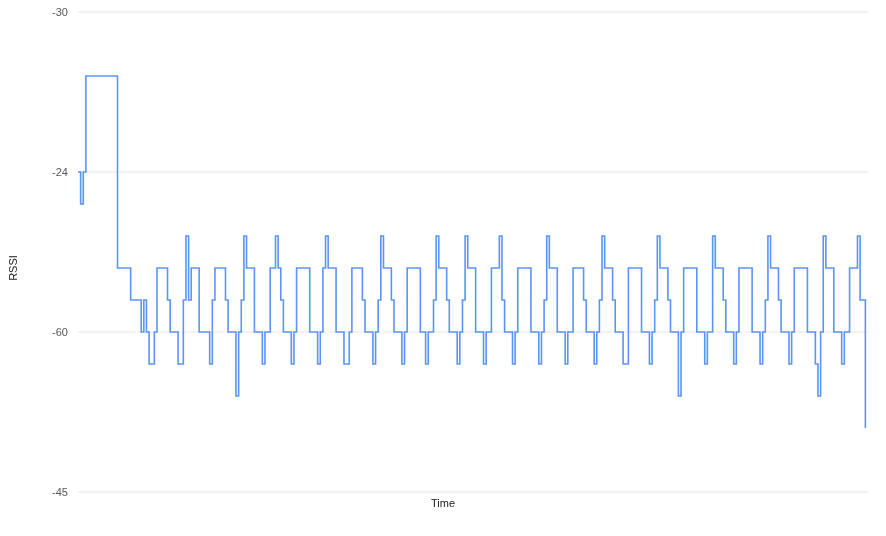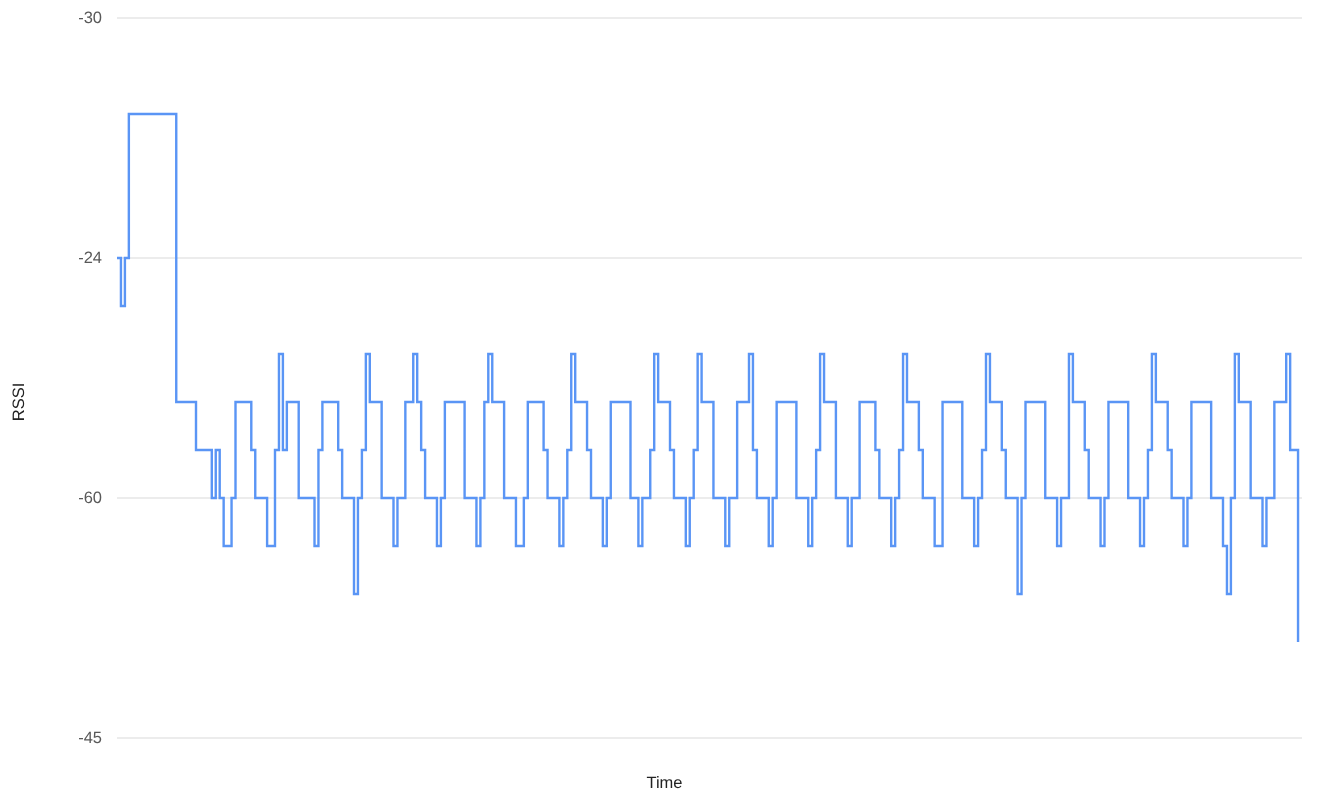--- a/index.html
+++ b/index.html
@@ -20,21 +20,21 @@
     position: absolute;
     left: 0px;
     top: 50%;
     transform: translateY(-50%) rotate(-90deg);
     transform-origin: center;
     font-size: 11px;
     color: #222;
   }
   .x-axis-label {
     position: absolute;
-    bottom: 8px;
+    bottom: 27px;
     left: 50%;
     transform: translateX(-50%);
     font-size: 11px;
     color: #222;
   }
   .plot {
     position: absolute;
     left: 78px;
     top: 12px;
     width: 790px;

